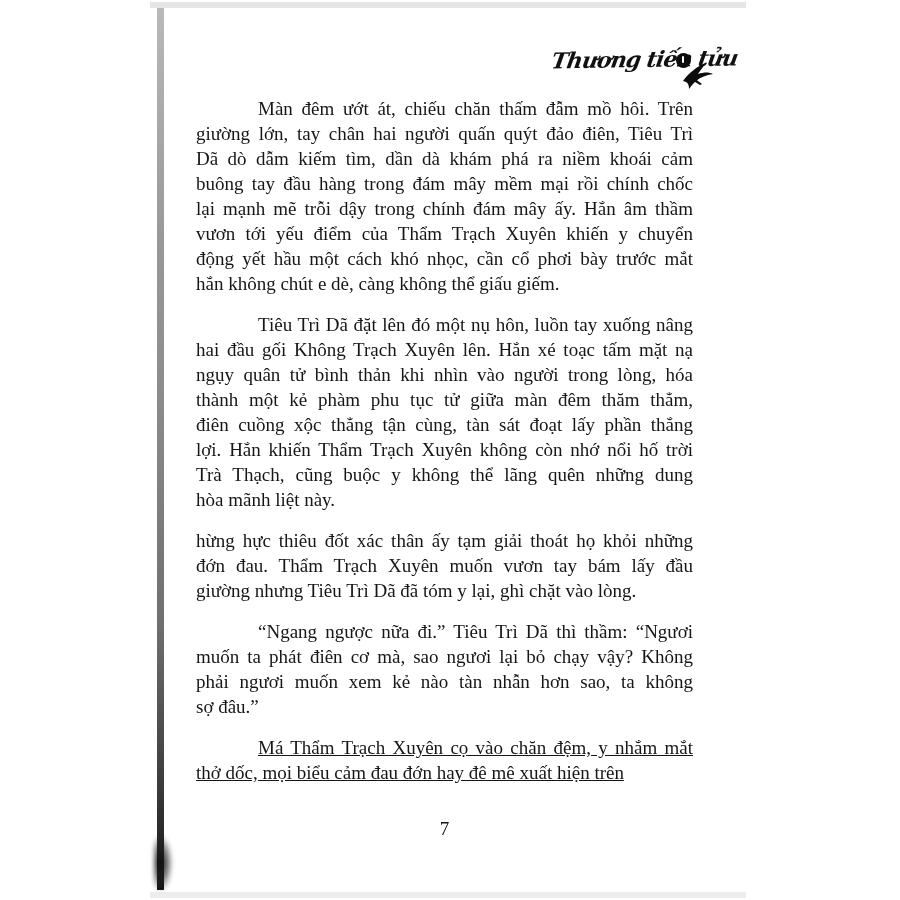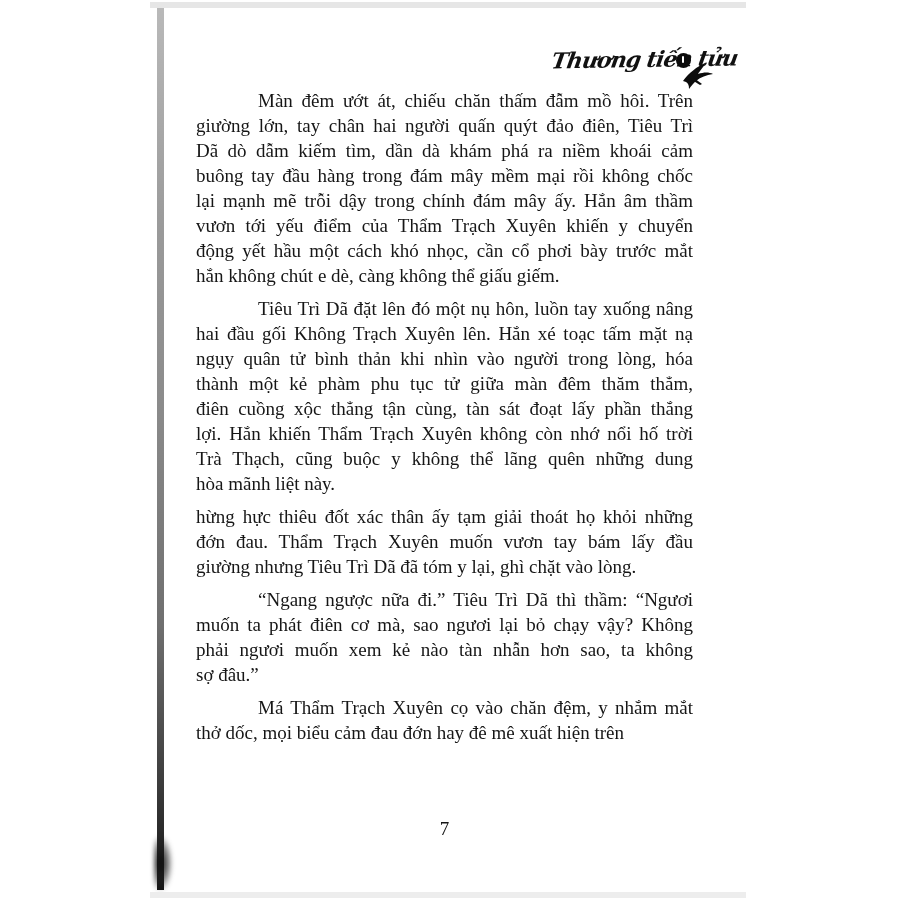--- a/index.html
+++ b/index.html
@@ -99,22 +99,22 @@
   
   .content {
     position: absolute;
     left: 196px;
     top: 80px;
     width: 497px;
     color: #161616;
     font-size: 19px;
     line-height: 25px;
   }
-  .para { margin: 8px 0 8px 0; }
-  .para:last-child { margin-bottom: 0; }
+  .para { margin: 16px 0 8px 0; }
+  .para:last-child { margin-bottom: 0; text-decoration: underline; }
   .line {
     text-align: justify;
     text-align-last: justify;
     white-space: normal;
     height: 25px;
     overflow: hidden;
   }
   .line.first { text-indent: 62px; }
   .line.last { text-align-last: left; }
 
@@ -148,21 +148,21 @@
                C26,15 21,17 16,21 C13,24 11,26 9,29 C9,25 8,23 6,22 Z" fill="#0c0c0c"></path>
       <path d="M14,18 L22,24 L20,25 L12,20 Z" fill="#0c0c0c"></path>
     </svg>
   </div>
 
   <div class="content" id="text-container">
       <div class="para">
         <div class="line first">Màn đêm ướt át, chiếu chăn thấm đẫm mồ hôi. Trên</div>
         <div class="line">giường lớn, tay chân hai người quấn quýt đảo điên, Tiêu Trì</div>
         <div class="line">Dã dò dẫm kiếm tìm, dần dà khám phá ra niềm khoái cảm</div>
-        <div class="line">buông tay đầu hàng trong đám mây mềm mại rồi không chốc</div>
+        <div class="line">buông tay đầu hàng trong đám mây mềm mại rồi chính chốc</div>
         <div class="line">lại mạnh mẽ trỗi dậy trong chính đám mây ấy. Hắn âm thầm</div>
         <div class="line">vươn tới yếu điểm của Thẩm Trạch Xuyên khiến y chuyển</div>
         <div class="line">động yết hầu một cách khó nhọc, cần cổ phơi bày trước mắt</div>
         <div class="line last">hắn không chút e dè, càng không thể giấu giếm.</div>
       </div>
       <div class="para">
         <div class="line first">Tiêu Trì Dã đặt lên đó một nụ hôn, luồn tay xuống nâng</div>
         <div class="line">hai đầu gối Không Trạch Xuyên lên. Hắn xé toạc tấm mặt nạ</div>
         <div class="line">ngụy quân tử bình thản khi nhìn vào người trong lòng, hóa</div>
         <div class="line">thành một kẻ phàm phu tục tử giữa màn đêm thăm thẳm,</div>

